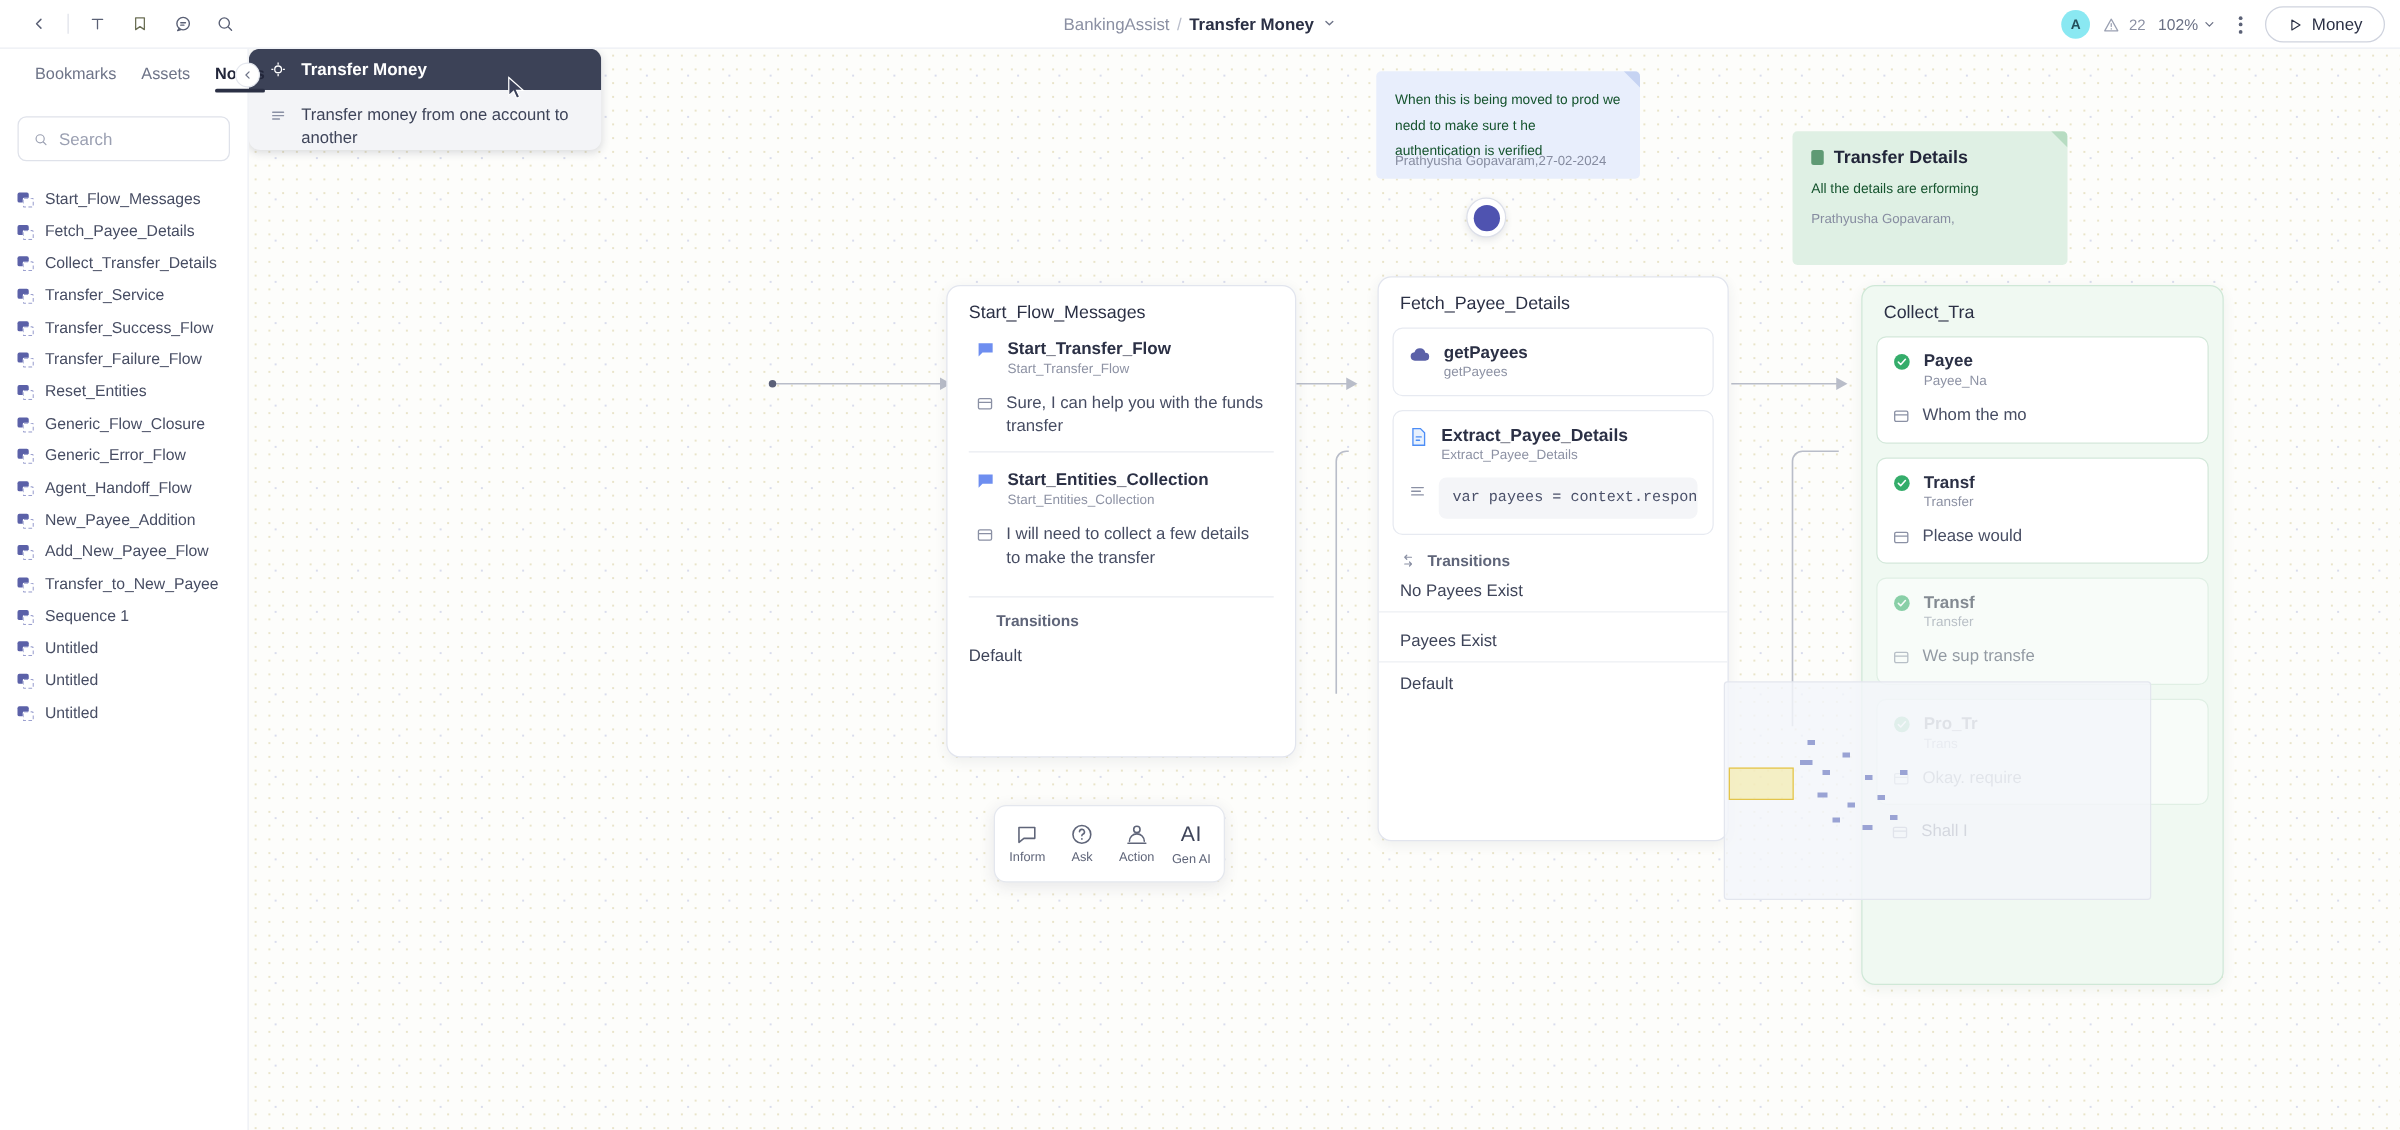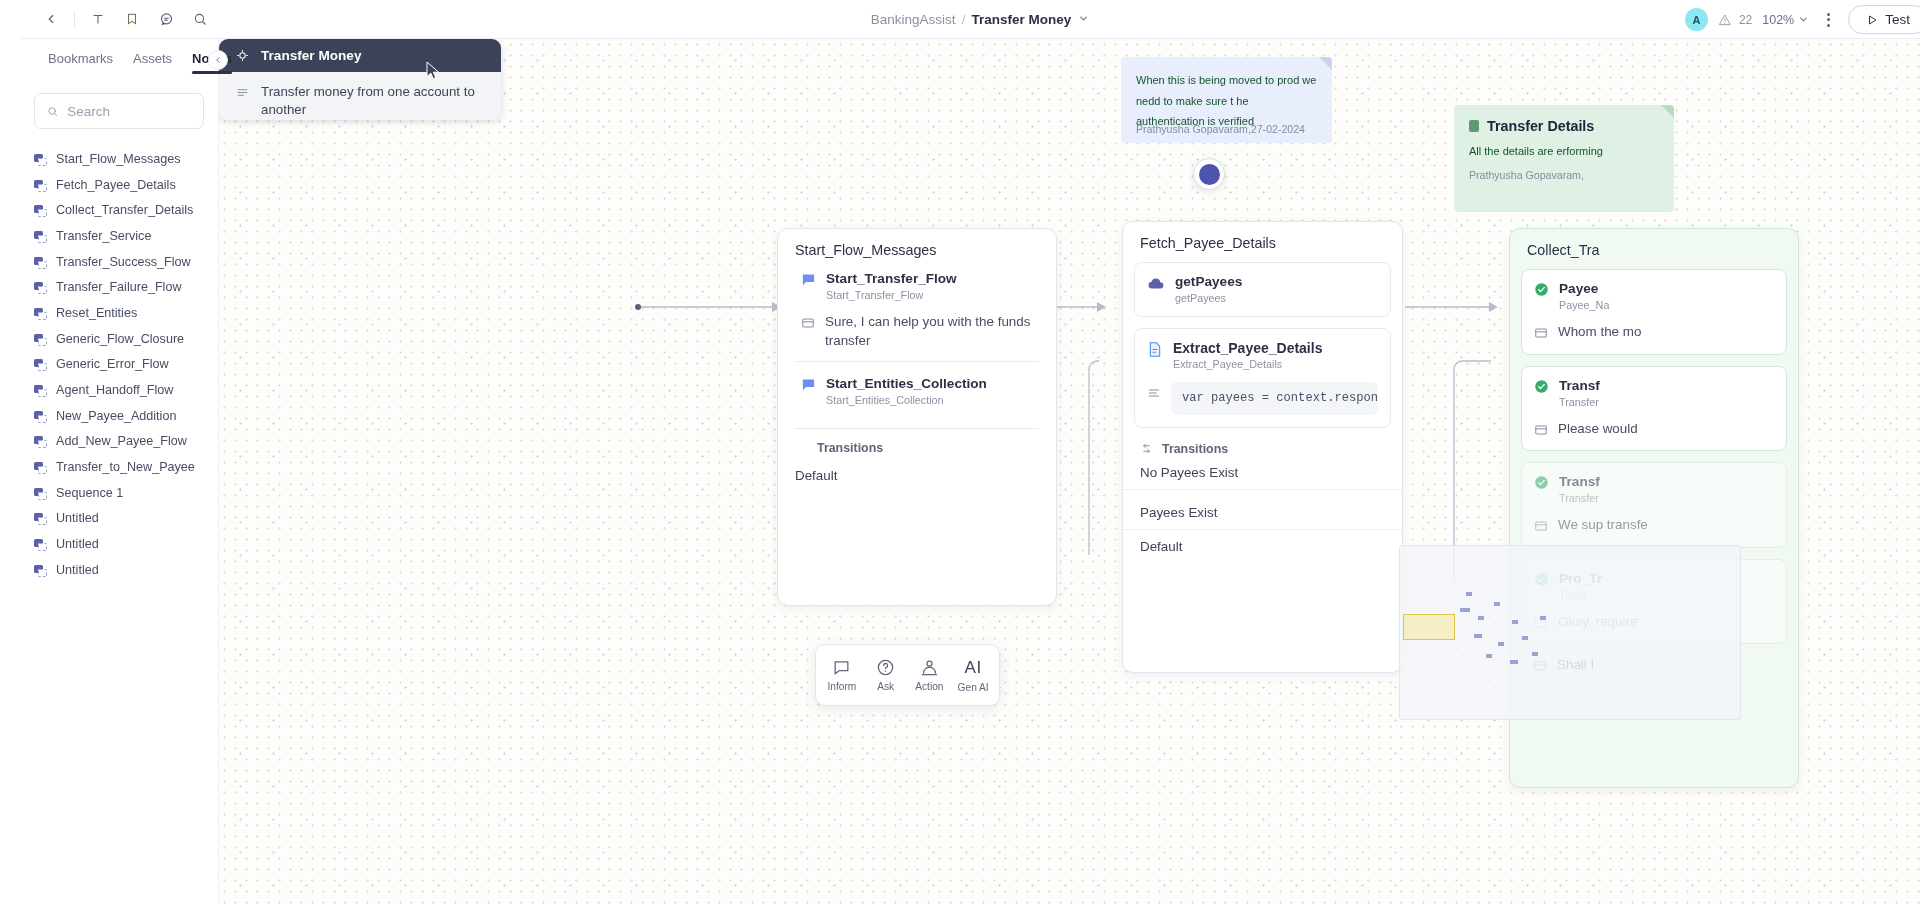--- a/index.html
+++ b/index.html
@@ -3,21 +3,21 @@
 <meta charset="utf-8">
 <style>
   * { box-sizing: border-box; margin: 0; padding: 0; }
   html, body {
     width: 1920px; height: 904px;
     font-family: "Liberation Sans", sans-serif;
     overflow: hidden;
     background: #ffffff;
     color: #30354a;
   }
-  #app { position: relative; width: 1732px; height: 904px; margin-left: 20px; }
+  #app { position: relative; width: 1732px; height: 904px; }
 
   
   .topbar {
     position: absolute; left: 0; top: 0; width: 1920px; height: 39px;
     background: #ffffff; border-bottom: 1px solid #eceef3;
     display: flex; align-items: center; z-index: 60;
   }
   .tb-left { display: flex; align-items: center; gap: 0px; padding-left: 14px; }
   .icon-btn {
     width: 34px; height: 30px; display: flex; align-items: center; justify-content: center;
@@ -286,21 +286,21 @@
       </div>
       <div class="kebab">
           <i></i>
           <i></i>
           <i></i>
         </div>
       <div class="test-btn">
         <svg width="12" height="12" viewBox="0 0 24 24" fill="none" stroke="currentColor" stroke-width="1.9" stroke-linejoin="round">
             <polygon points="7 4 20 12 7 20"></polygon>
           </svg>
-        <span>Test</span>
+        <span>Money</span>
       </div>
     </div>
   </div>
 
   <div class="leftpanel">
     <div class="tabs">
       <div class="tab">Bookmarks</div>
       <div class="tab">Assets</div>
       <div class="tab active">Nodes</div>
     </div>
@@ -455,20 +455,27 @@
       <div class="blk" style="border:none;padding:2px 12px 0 12px">
         <div class="blk-hd">
           <svg width="15" height="15" viewBox="0 0 24 24" fill="#6e8ef0" style="flex:0 0 15px;margin-top:1px">
               <path d="M3 4h18v12H8l-5 5z"></path>
             </svg>
           <div>
             <div class="t1">Start_Entities_Collection</div>
             <div class="t2">Start_Entities_Collection</div>
           </div>
         </div>
+        <div class="blk-row">
+          <svg width="14" height="14" viewBox="0 0 24 24" fill="none" stroke="#8a90a4" stroke-width="1.8" style="flex:0 0 14px;margin-top:3px">
+              <rect x="3" y="5" width="18" height="14" rx="2"></rect>
+              <path d="M3 10h18"></path>
+            </svg>
+          <span>I will need to collect a few details to make the transfer</span>
+        </div>
       </div>
 
       <div class="sep-line" style="margin-top:22px"></div>
 
       <div class="transitions-hd">
         <svg width="13" height="13" viewBox="0 0 24 24" fill="none" stroke="#7c melhores" stroke-width="1.8" stroke-linecap="round">
             <path d="M7 7h10M7 7l3-3M7 7l3 3M17 17H7M17 17l-3-3M17 17l-3 3"></path>
           </svg>
         <span>Transitions</span>
       </div>

